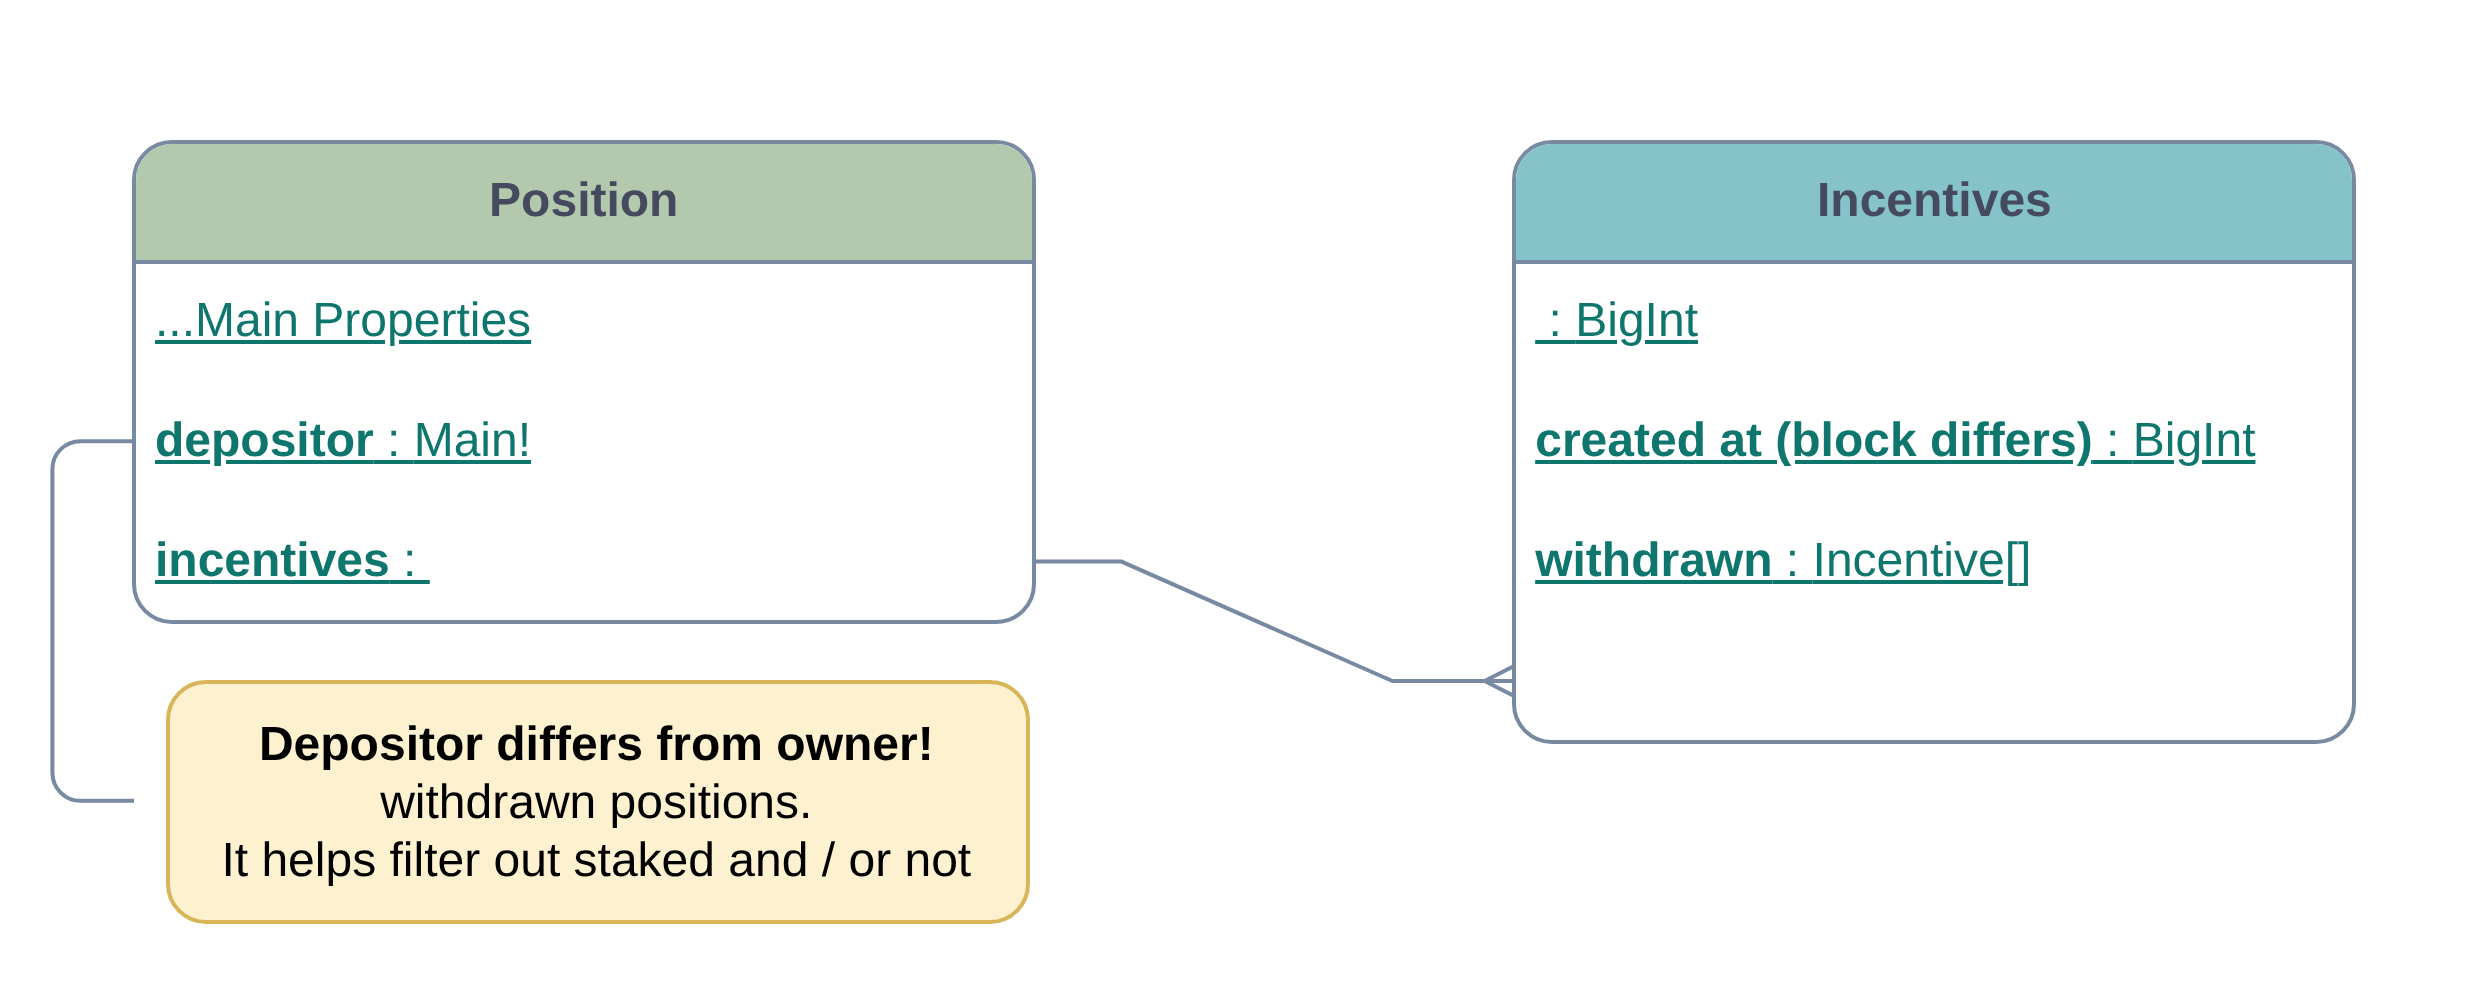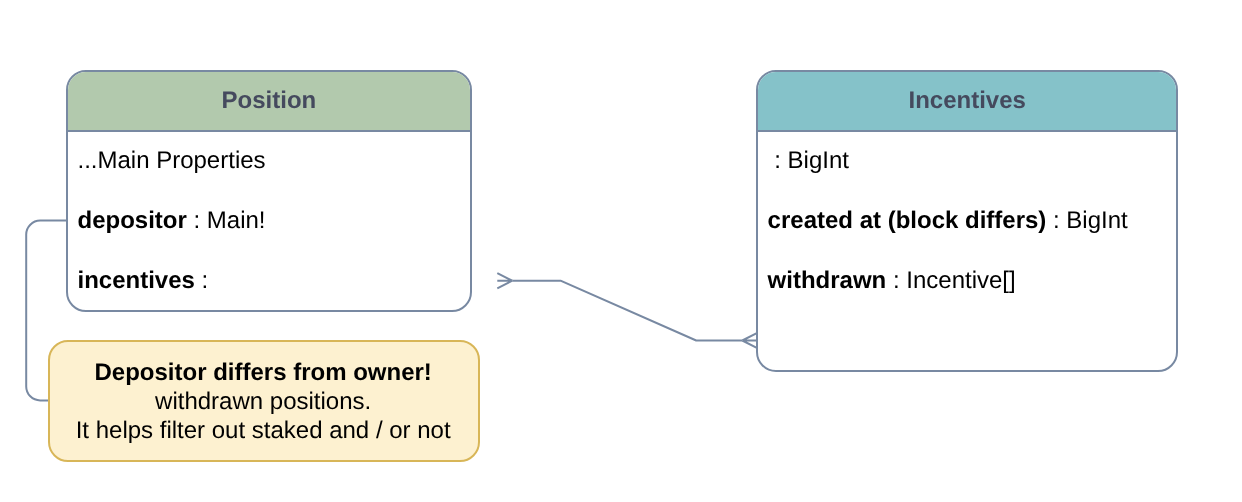--- a/index.html
+++ b/index.html
@@ -13,21 +13,21 @@
   svg.links{position:absolute;left:0;top:0;width:1242px;height:502px;overflow:visible;}
 
   
   .entity{position:absolute;background:#ffffff;
           border:2px solid #7889a2;border-radius:20px;overflow:hidden;}
   .entity .hdr{height:60px;display:flex;align-items:center;justify-content:center;
           font-weight:bold;font-size:24px;color:#454a5e;
           border-bottom:2px solid #7889a2;white-space:nowrap;}
   .entity .row{height:60px;display:flex;align-items:center;padding-left:9.6px;
           position:relative;top:-0.5px;
-          font-size:24px;color:#000000;white-space:nowrap;}
+          font-size:24px;color:#0f766e;white-space:nowrap;text-decoration:underline;}
   .entity .row b{font-weight:bold;}
   .entity .row span{white-space:pre;}
 
   
   .note{position:absolute;background:#fdf1d0;
         border:2px solid #d8b658;border-radius:20px;
         display:flex;flex-direction:column;align-items:center;justify-content:center;
         font-size:24px;color:#000000;line-height:29px;text-align:center;}
   .note .t1{font-weight:bold;}
   .note > div{position:relative;top:1px;left:-1px;}
@@ -39,21 +39,21 @@
 
   <svg class="links" viewBox="0 0 1242 502" xmlns="http://www.w3.org/2000/svg">
     <g fill="none" stroke="#7889a2" stroke-width="2" stroke-linecap="butt" stroke-linejoin="round">
       <path d="M 67 220.6 L 40.2 220.6 A 14 14 0 0 0 26.2 234.6 L 26.2 386.4 A 14 14 0 0 0 40.2 400.4 L 67 400.4"></path>
       <path d="M 512.3 280.7 L 560.5 280.7 L 696.2 340.5 L 742.3 340.5"></path>
       <path d="M 512.3 280.7 L 497.3 273.1 M 512.3 280.7 L 497.3 288.3 M 512.3 280.7 L 497.3 280.7"></path>
       <path d="M 742.3 340.5 L 757.3 332.9 M 742.3 340.5 L 757.3 348.1 M 742.3 340.5 L 757.3 340.5"></path>
     </g>
   </svg>
 
-  <div class="entity" id="ent-position" style="left:65.9px;top:69.8px;width:406px;height:242.4px;text-align:center;">
+  <div class="entity" id="ent-position" style="left:65.9px;top:69.8px;width:452px;height:242.4px;text-align:center;">
     <div class="hdr" style="background:#b2c9ad;">
       <span>Position</span>
     </div>
     <div class="row">
       <span>...Main Properties</span>
     </div>
     <div class="row">
       <b>depositor</b>
         <span> : </span>
         <span>Main!</span>
@@ -77,19 +77,19 @@
         <span> : </span>
         <span>BigInt</span>
     </div>
     <div class="row">
       <b>withdrawn</b>
         <span> : </span>
         <span>Incentive[]</span>
     </div>
   </div>
 
-  <div class="note" style="left:48px;top:339.7px;width:432.3px;height:122.2px;">
+  <div class="note" style="left:83px;top:339.7px;width:432.3px;height:122.2px;">
     <div class="t1">Depositor differs from owner!</div>
     <div>withdrawn positions.</div>
     <div>It helps filter out staked and / or not</div>
   </div>
 
 </div>
 
 </body></html>

